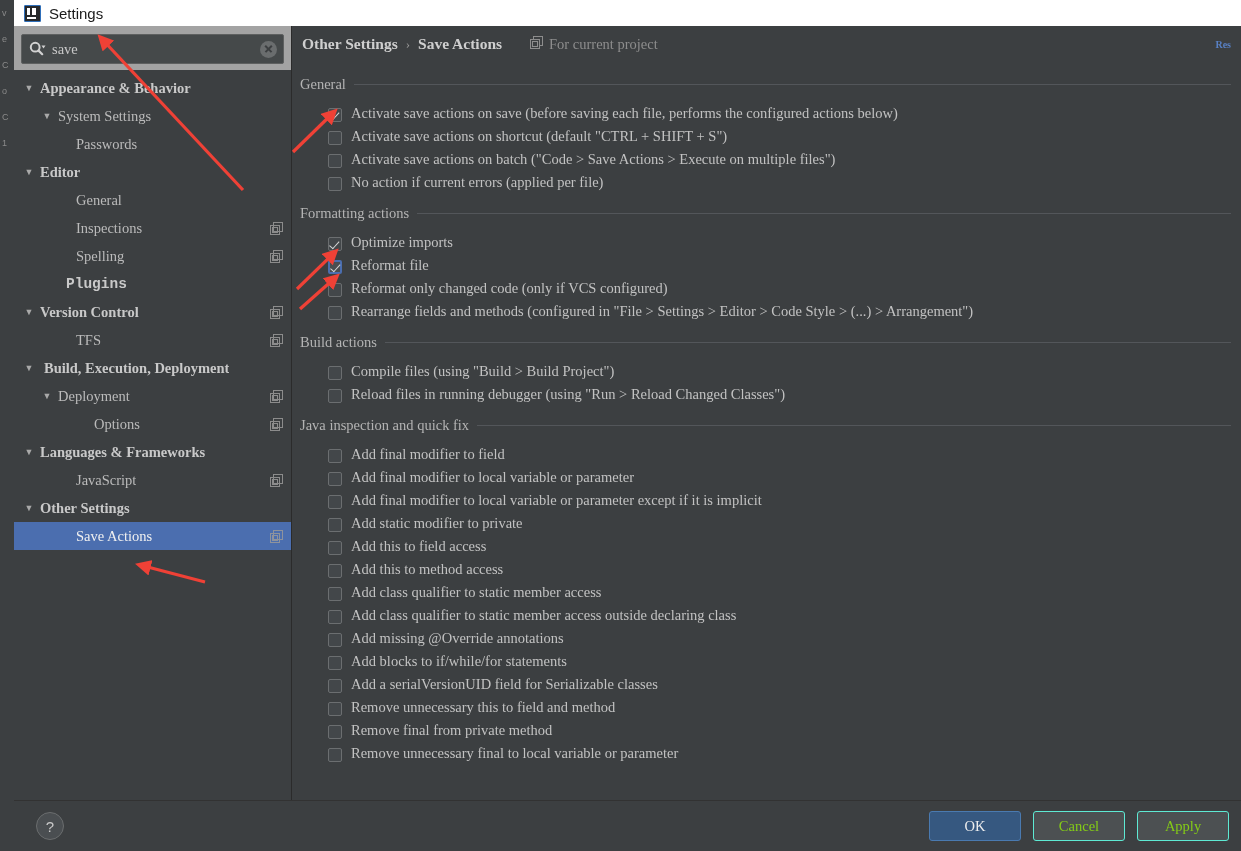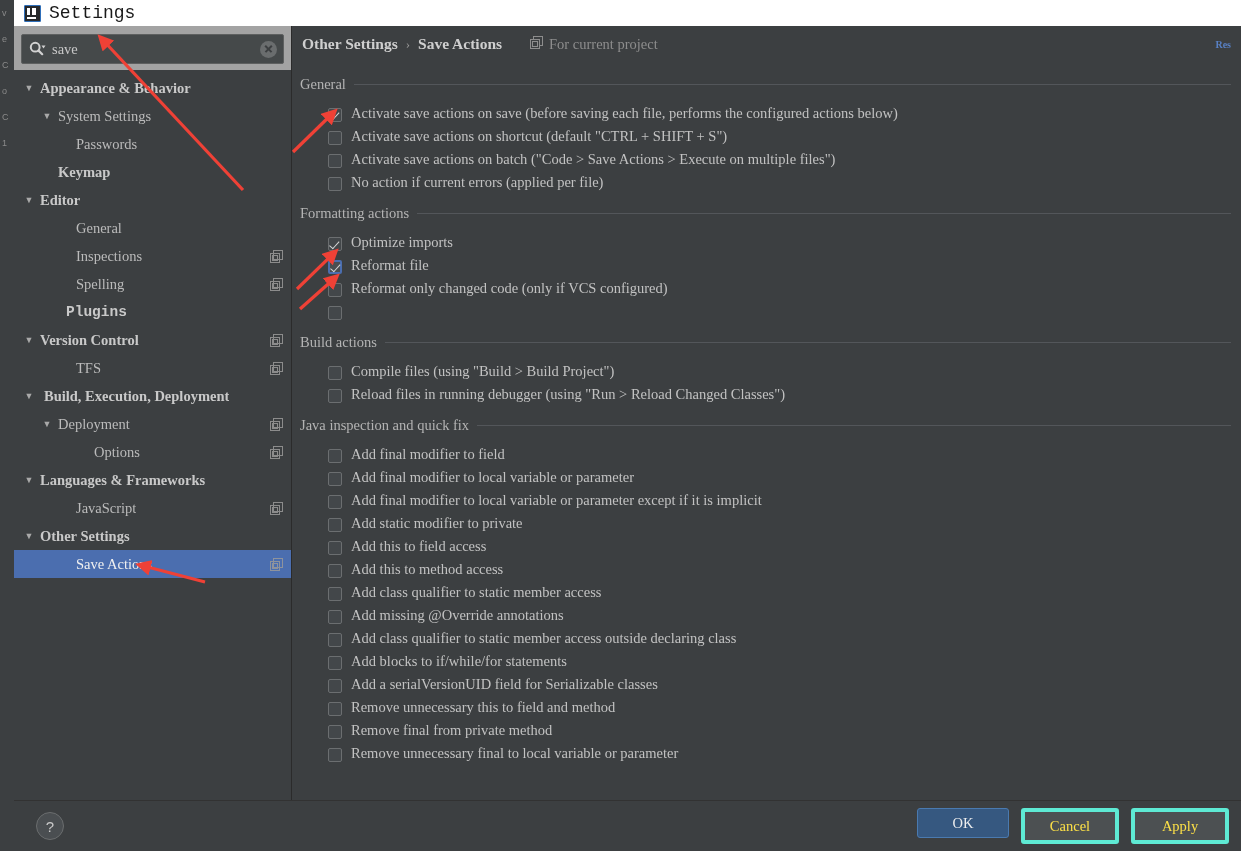--- a/index.html
+++ b/index.html
@@ -40,21 +40,21 @@
     content:"";position:absolute;left:2px;top:2px;width:3px;height:7px;background:#ffffff;
   }
   #titlebar .ij-icon::after{
     content:"";position:absolute;left:7px;top:2px;width:4px;height:7px;
     background:#ffffff;
   }
   #titlebar .ij-bar{
     position:absolute;left:2px;bottom:2px;width:9px;height:2px;background:#ffffff;
   }
   #title-text{
-    color:#1a1a1a;font-size:18px;font-family:Liberation Mono, monospace;
+    color:#1a1a1a;font-size:15px;font-family:Liberation Sans, sans-serif;
   }
   
   #dialog{
     position:absolute;left:14px;top:26px;width:1227px;height:825px;
     background:#3c3f41;
     display:flex;flex-direction:column;
   }
   #dialog-main{
     flex:1;display:flex;min-height:0;
   }
@@ -166,22 +166,22 @@
   #help-btn{
     width:26px;height:26px;border-radius:50%;
     background:#4a4e51;border:1px solid #6a6d6e;
     color:#c9c9c9;font-size:15px;display:flex;align-items:center;justify-content:center;
     cursor:pointer;margin-left:10px;font-family:"Liberation Sans", sans-serif;
   }
   #btns{margin-left:auto;display:flex;gap:12px;}
   .dlg-btn{
     min-width:90px;height:28px;border-radius:3px;
     display:flex;align-items:center;justify-content:center;
-    font-size:14.5px;color:#fde047;cursor:pointer;
-    background:#4c5052;border:4px solid #5eead4;
+    font-size:14.5px;color:#84cc16;cursor:pointer;
+    background:#4c5052;border:1px solid #5eead4;
     font-family:"Liberation Serif", serif;
   }
   .dlg-btn.primary{background:#365880;border:1px solid #4a7ab0;color:#eeeeee;}
   
   #arrows{position:absolute;left:0;top:0;width:1241px;height:851px;pointer-events:none;}
 </style>
 </head>
 <body>
 
 <div id="bg-sliver">
@@ -224,25 +224,20 @@
             <span class="spacer"></span>
           </div>
           <div class="tree-row">
             <span class="tw" style="margin-left: 26px;">▼</span>
             <span class="lbl" style="margin-left: 4px;">System Settings</span>
             <span class="spacer"></span>
           </div>
           <div class="tree-row">
             <span class="tw" style="margin-left: 44px;"></span>
             <span class="lbl" style="margin-left: 4px;">Passwords</span>
-            <span class="spacer"></span>
-          </div>
-          <div class="tree-row bold">
-            <span class="tw" style="margin-left: 26px;"></span>
-            <span class="lbl" style="margin-left: 4px;">Keymap</span>
             <span class="spacer"></span>
           </div>
           <div class="tree-row bold">
             <span class="tw" style="margin-left: 8px;">▼</span>
             <span class="lbl" style="margin-left: 4px;">Editor</span>
             <span class="spacer"></span>
           </div>
           <div class="tree-row">
             <span class="tw" style="margin-left: 44px;"></span>
             <span class="lbl" style="margin-left: 4px;">General</span>
@@ -400,20 +395,21 @@
           <div class="cb-row">
             <span class="cb checked focused"></span>
             <span class="cb-label">Reformat file</span>
           </div>
           <div class="cb-row">
             <span class="cb"></span>
             <span class="cb-label">Reformat only changed code (only if VCS configured)</span>
           </div>
           <div class="cb-row">
             <span class="cb"></span>
+            <span class="cb-label">Rearrange fields and methods (configured in "File &gt; Settings &gt; Editor &gt; Code Style &gt; (...) &gt; Arrangement")</span>
           </div>
           <div class="group-head">
             <span>Build actions</span>
             <span class="rule"></span>
           </div>
           <div class="cb-row">
             <span class="cb"></span>
             <span class="cb-label">Compile files (using "Build &gt; Build Project")</span>
           </div>
           <div class="cb-row">
@@ -447,25 +443,25 @@
           <div class="cb-row">
             <span class="cb"></span>
             <span class="cb-label">Add this to method access</span>
           </div>
           <div class="cb-row">
             <span class="cb"></span>
             <span class="cb-label">Add class qualifier to static member access</span>
           </div>
           <div class="cb-row">
             <span class="cb"></span>
+            <span class="cb-label">Add class qualifier to static member access outside declaring class</span>
+          </div>
+          <div class="cb-row">
+            <span class="cb"></span>
             <span class="cb-label">Add missing @Override annotations</span>
-          </div>
-          <div class="cb-row">
-            <span class="cb"></span>
-            <span class="cb-label">Add class qualifier to static member access outside declaring class</span>
           </div>
           <div class="cb-row">
             <span class="cb"></span>
             <span class="cb-label">Add blocks to if/while/for statements</span>
           </div>
           <div class="cb-row">
             <span class="cb"></span>
             <span class="cb-label">Add a serialVersionUID field for Serializable classes</span>
           </div>
           <div class="cb-row">

